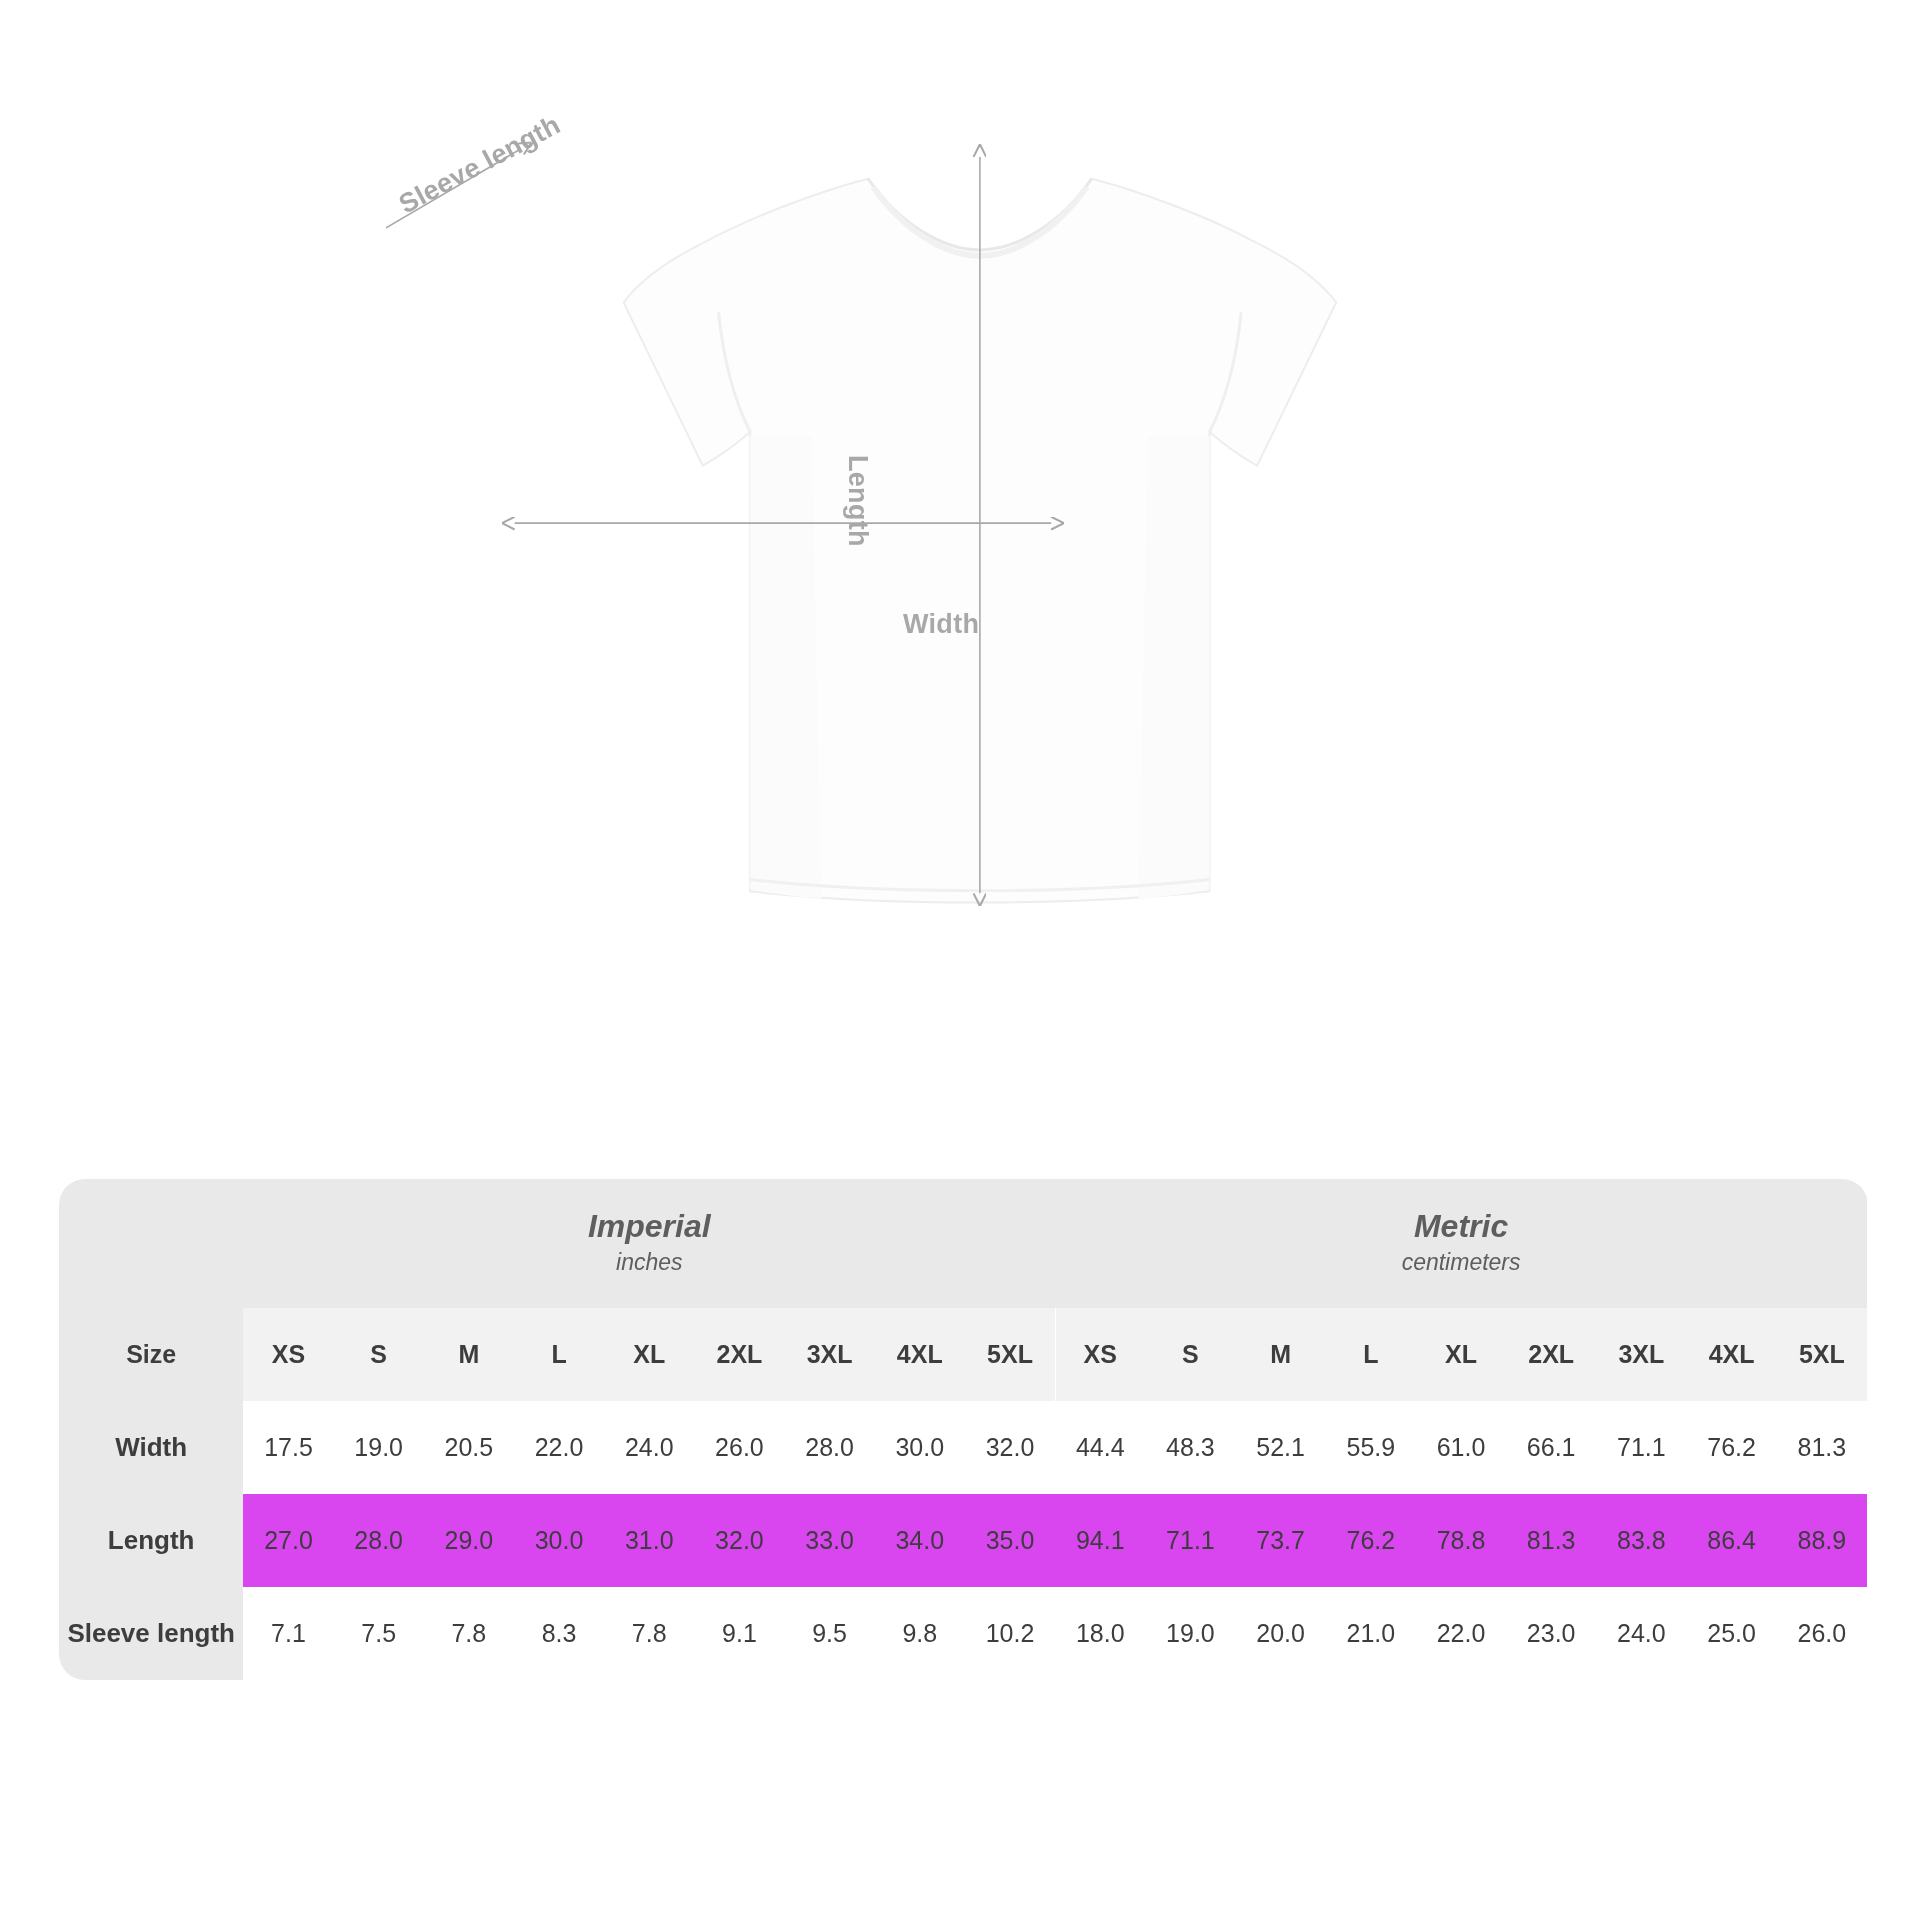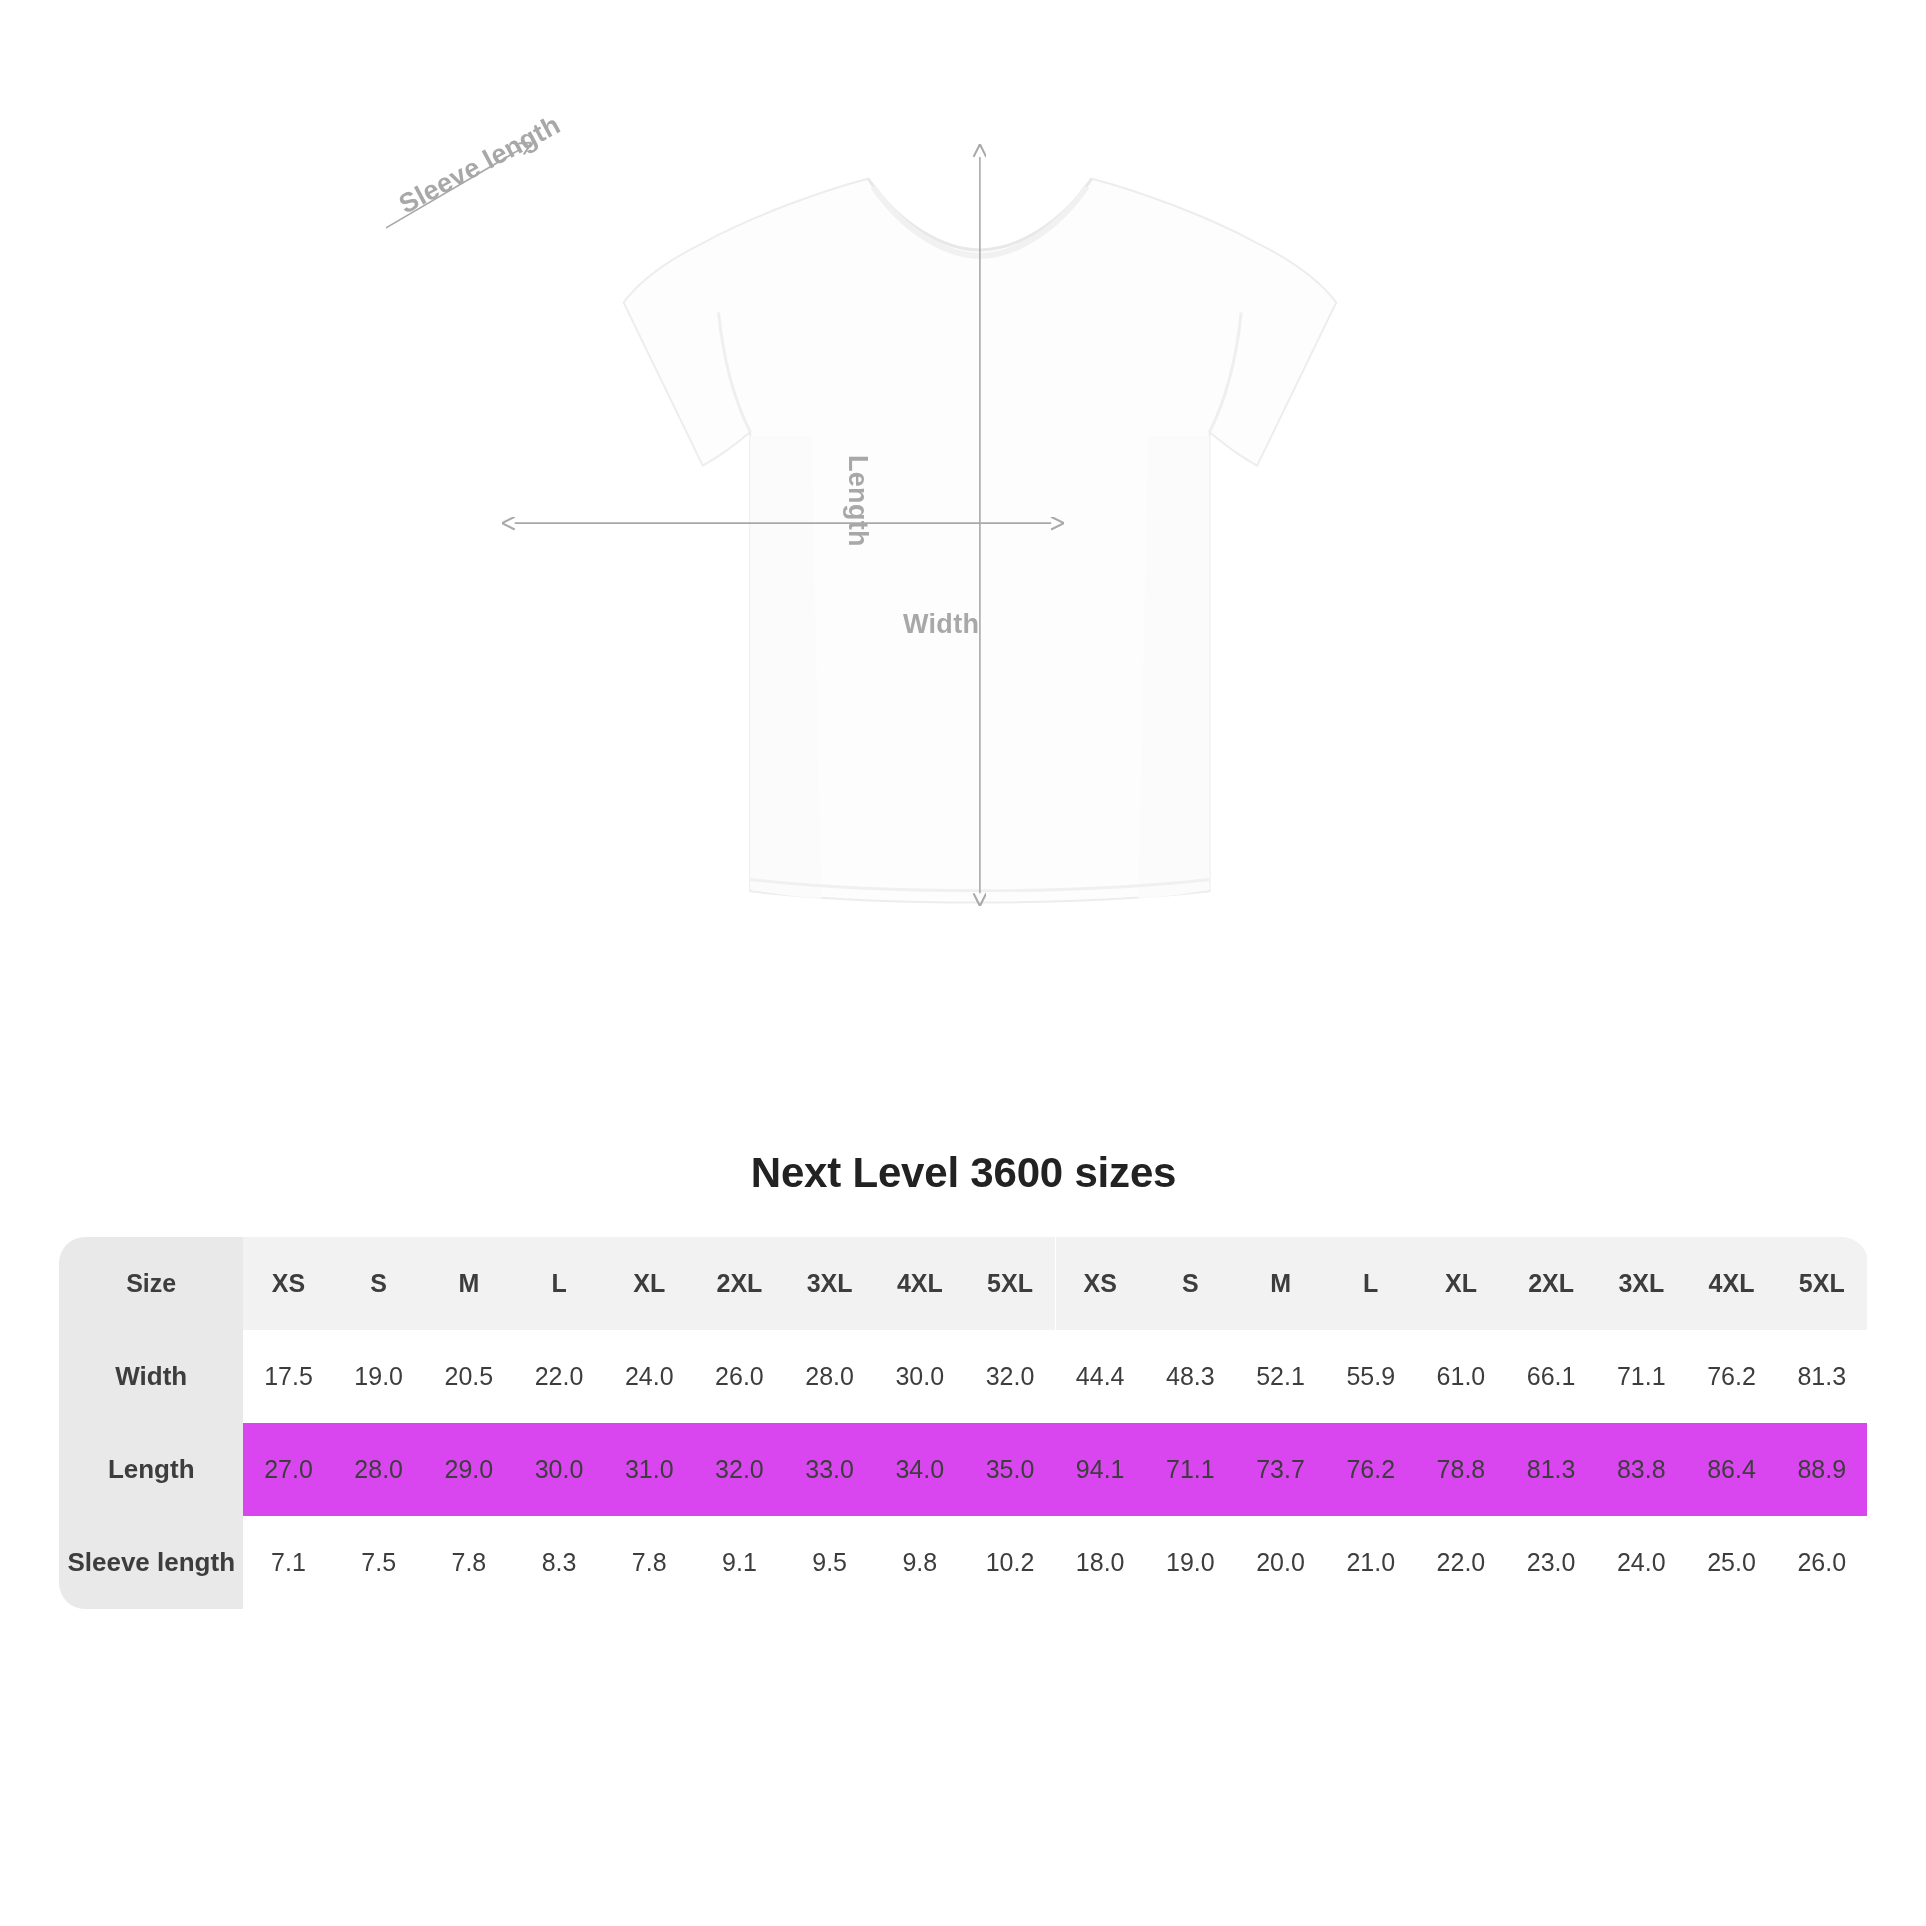--- a/index.html
+++ b/index.html
@@ -190,21 +190,20 @@
         <line x1="-55" y1="122" x2="136" y2="10" stroke="#a8a8a8" stroke-width="1.6" marker-start="url(#arrowL)" marker-end="url(#arrowR)"></line>
       </svg>
     </div>
 
     <div class="dim-label sleeve">Sleeve length</div>
     <div class="dim-label length">Length</div>
     <div class="dim-label width">Width</div>
   </div>
 
   <div class="title-block">
-    <h1 class="chart-title">Next Level 3600 sizes</h1>
   </div>
 
   <div class="table-wrap">
     <table class="size-table">
       <colgroup>
         <col class="col-label">
         <col class="col-data">
           <col class="col-data">
           <col class="col-data">
           <col class="col-data">
@@ -217,20 +216,31 @@
           <col class="col-data">
           <col class="col-data">
           <col class="col-data">
           <col class="col-data">
         <col class="col-data">
           <col class="col-data">
           <col class="col-data">
           <col class="col-data">
       </colgroup>
       <tbody>
+        <tr class="unit-header">
+          <td></td>
+          <td colspan="9">
+            <div class="unit-name">Imperial</div>
+            <div class="unit-sub">inches</div>
+          </td>
+          <td colspan="9">
+            <div class="unit-name">Metric</div>
+            <div class="unit-sub">centimeters</div>
+          </td>
+        </tr>
 
         <tr class="head-row">
           <td class="label-cell">Size</td>
           <td>XS</td>
           <td>S</td>
           <td>M</td>
           <td>L</td>
           <td>XL</td>
           <td>2XL</td>
           <td>3XL</td>

